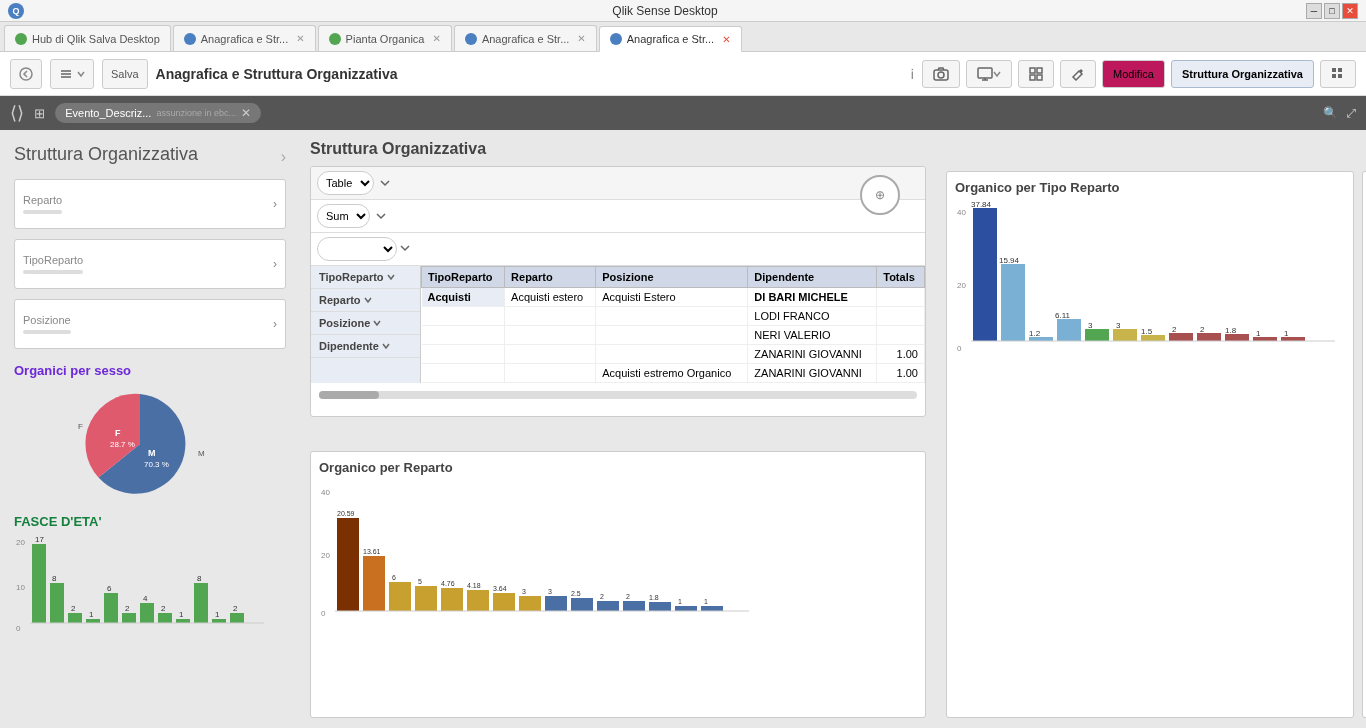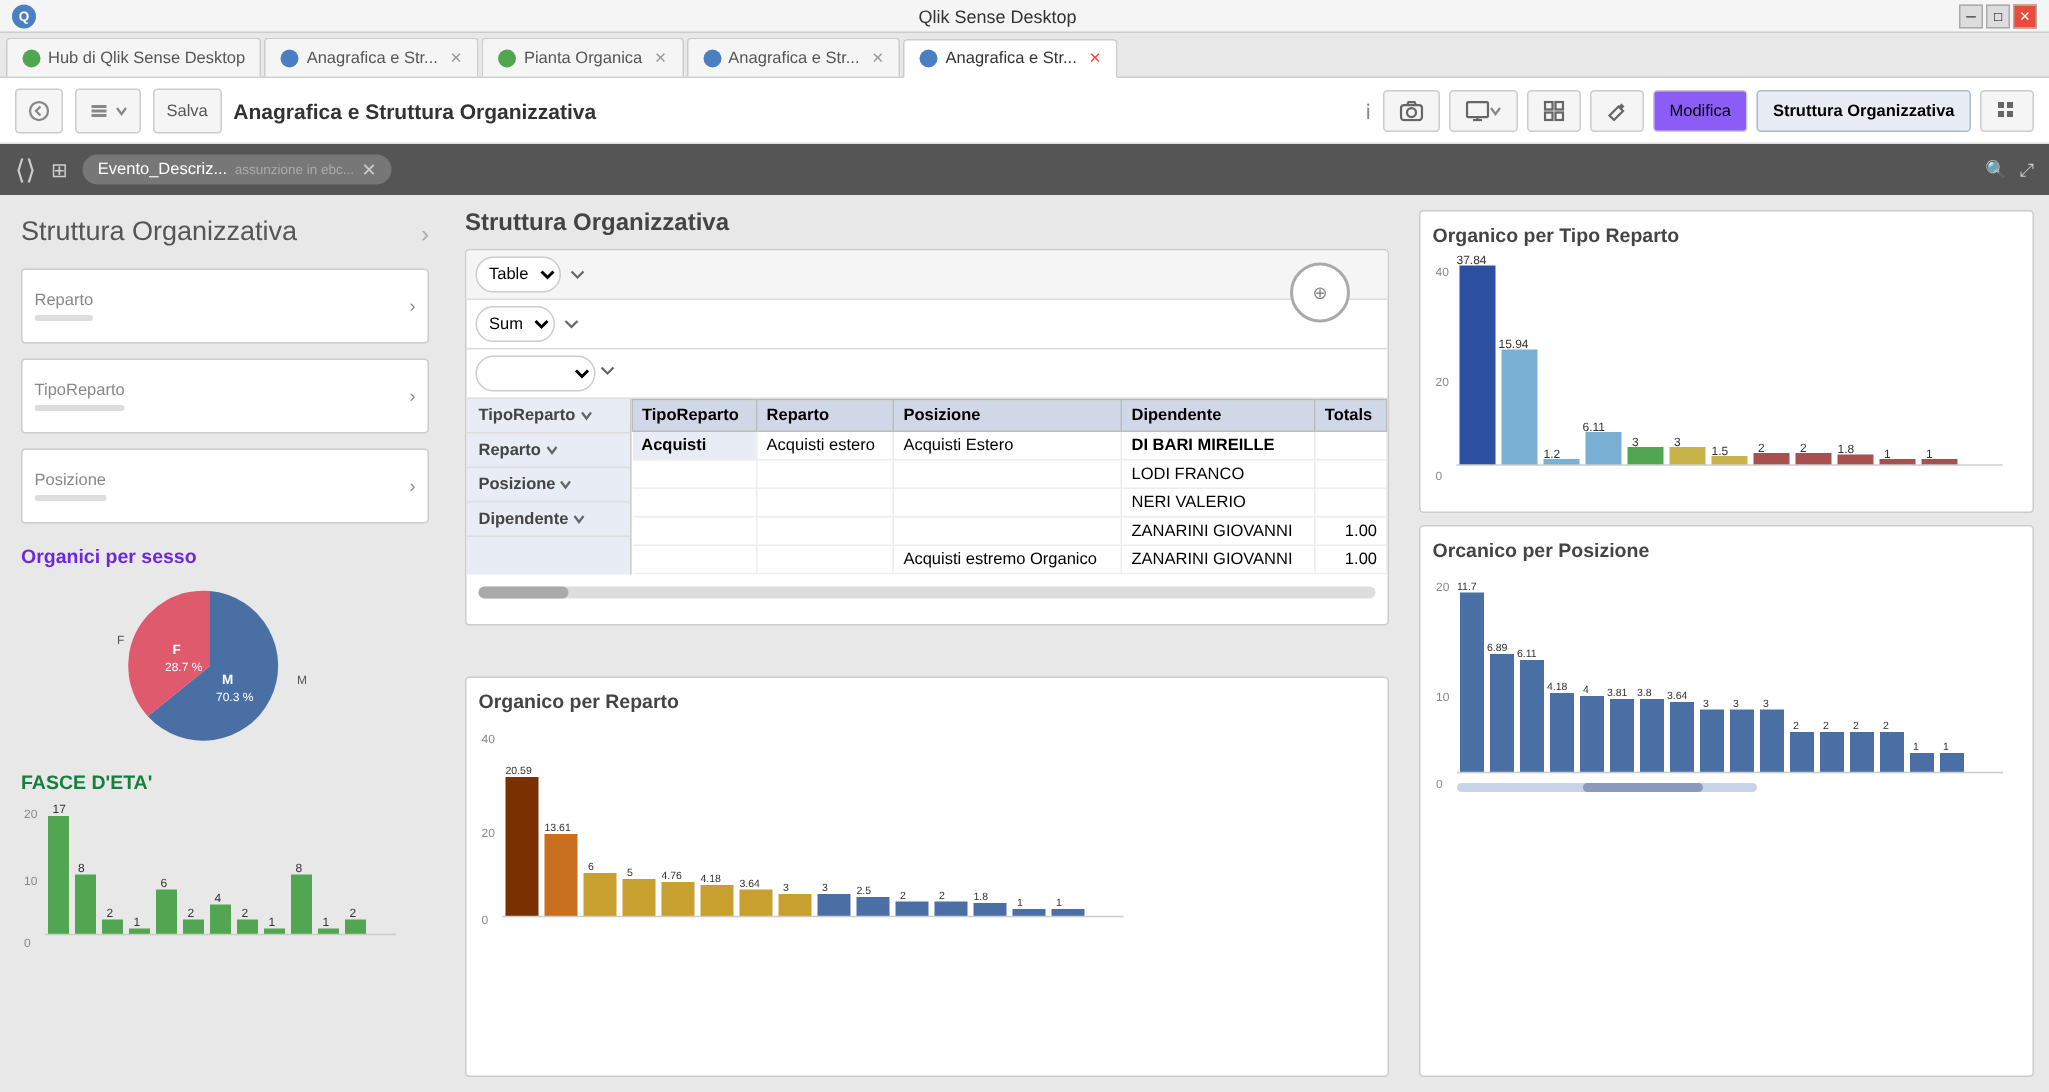--- a/index.html
+++ b/index.html
@@ -79,21 +79,21 @@
     .toolbar-right-btn {
       height: 28px;
       padding: 0 10px;
       border: 1px solid #ccc;
       background: #f5f5f5;
       border-radius: 3px;
       cursor: pointer;
       font-size: 11px;
       display: flex; align-items: center;
     }
-    .modifica-btn { background: #8b5cf6; }
+    .modifica-btn { background: #be185d; }
 
     
     .search-bar {
       background: #555;
       height: 34px;
       display: flex;
       align-items: center;
       padding: 0 10px;
       gap: 10px;
     }
@@ -194,22 +194,23 @@
       padding: 3px 6px;
       border-bottom: 1px solid #eee;
       border-right: 1px solid #eee;
     }
 
     
     .right-panel {
       width: 430px;
       padding: 10px;
       display: flex;
-      flex-direction: column;
+      flex-direction: row;
       gap: 8px;
+      margin-top: 31px;
     }
     .chart-box {
       background: white;
       border: 1px solid #ccc;
       border-radius: 3px;
       padding: 8px;
     }
     .chart-title { font-size: 13px; font-weight: 600; color: #444; margin-bottom: 6px; }
 
     .scrollbar-h { height: 8px; background: #ddd; border-radius: 4px; margin-top: 4px; }
@@ -226,21 +227,21 @@
   <div class="title-bar-controls">
     <div class="title-bar-btn">─</div>
     <div class="title-bar-btn">□</div>
     <div class="title-bar-btn close">✕</div>
   </div>
 </div>
 
 <div class="tab-bar">
   <div class="tab">
     <span class="tab-icon"></span>
-    <span>Hub di Qlik Sense Desktop</span>
+    <span>Hub di Qlik Salva Desktop</span>
   </div>
   <div class="tab">
     <span class="tab-icon blue"></span>
     <span>Anagrafica e Str...</span>
     <span class="tab-close">✕</span>
   </div>
   <div class="tab">
     <span class="tab-icon"></span>
     <span>Pianta Organica</span>
     <span class="tab-close">✕</span>
@@ -497,21 +498,21 @@
                 <th>Posizione</th>
                 <th>Dipendente</th>
                 <th>Totals</th>
               </tr>
             </thead>
             <tbody>
               <tr>
                 <td style="background:#e8ecf4;font-weight:600;">Acquisti</td>
                 <td>Acquisti estero</td>
                 <td>Acquisti Estero</td>
-                <td style="font-weight:600;">DI BARI MIREILLE</td>
+                <td style="font-weight:600;">DI BARI MICHELE</td>
                 <td></td>
               </tr>
               <tr>
                 <td></td>
                 <td></td>
                 <td></td>
                 <td>LODI FRANCO</td>
                 <td></td>
               </tr>
               <tr>

